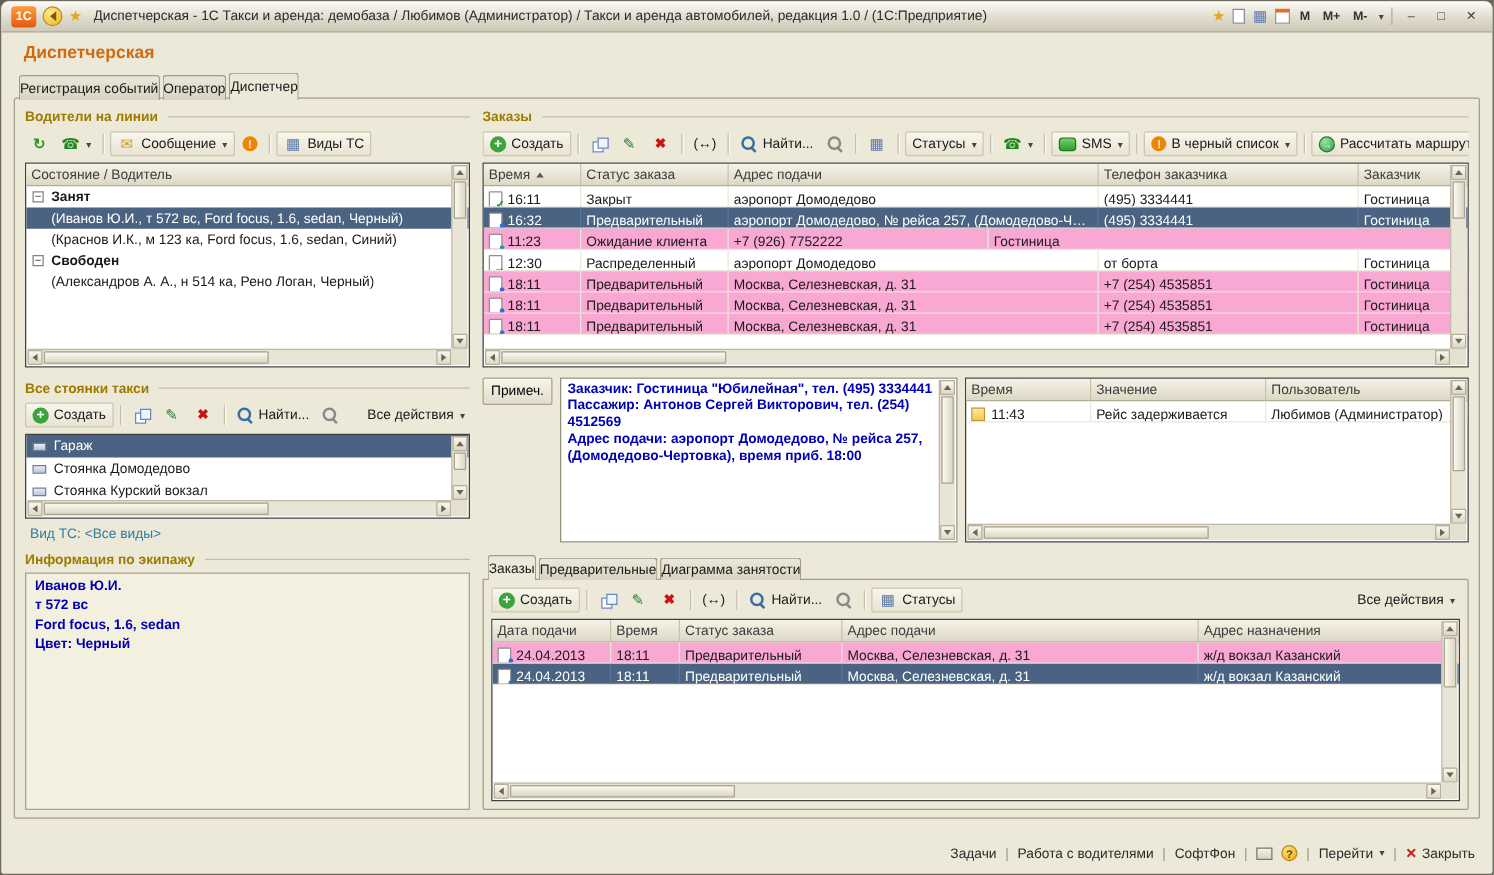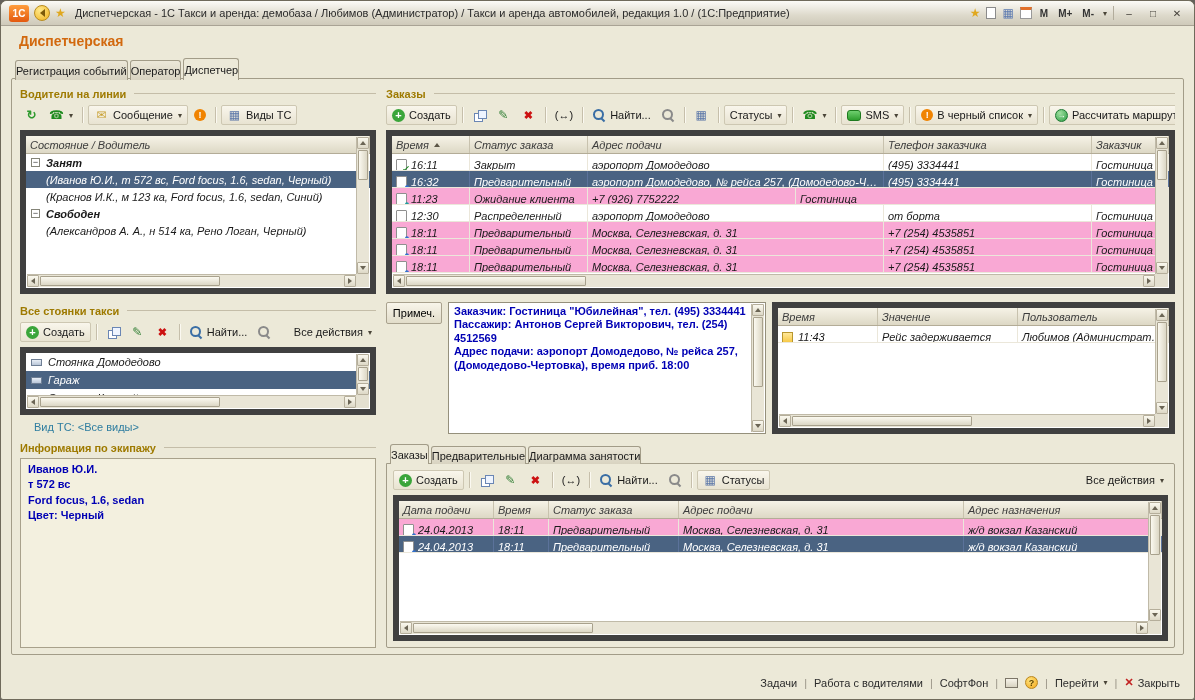--- a/index.html
+++ b/index.html
@@ -61,21 +61,21 @@
   .ic-find::after{content:"";position:absolute;left:9px;top:9px;width:5px;height:2px;background:#3a6ea5;transform:rotate(45deg);transform-origin:left center;}
   .ic-find.gray::before{border-color:#8a8a8a;}
   .ic-find.gray::after{background:#8a8a8a;}
   .ic-sms{width:14px;height:11px;background:linear-gradient(#6fd06f,#2e9e2e);border:1px solid #1e7a1e;border-radius:3px;flex:none;}
   .ic-route{width:13px;height:13px;border-radius:50%;background:radial-gradient(circle at 35% 30%,#9fe0a0,#2e9e44);border:1px solid #1d7a33;color:#fff;font-size:8px;display:inline-flex;align-items:center;justify-content:center;flex:none;}
   .ic-help{width:13px;height:13px;border-radius:50%;background:radial-gradient(circle at 35% 30%,#ffe27a,#f2a71b);border:1px solid #b9861c;color:#5d4503;font-weight:bold;font-size:9px;display:inline-flex;align-items:center;justify-content:center;flex:none;}
   .ic-soft{display:inline-block;width:13px;height:10px;border:1px solid #7c7668;background:linear-gradient(#f6f3e9,#d8d3c1);flex:none;}
   .red{color:#c22222;font-weight:bold;}
 
   
-  .tbl{position:relative;background:#fff;border:6px solid #404040;overflow:hidden;flex:none;font-style:italic;}
+  .tbl{position:relative;background:#fff;border:1px solid #404040;overflow:hidden;flex:none;}
   .thead{display:flex;height:18px;background:linear-gradient(#f6f3e7,#ddd8c5);border-bottom:1px solid #b3ac97;color:#3c3c3c;}
   .th{display:flex;align-items:center;padding:0 4px;border-right:1px solid #c8c2ae;white-space:nowrap;overflow:hidden;}
   .sort-up{width:0;height:0;border-left:3px solid transparent;border-right:3px solid transparent;border-bottom:4px solid #5b5546;display:inline-block;margin-left:5px;}
   .trow{display:flex;height:17px;border-bottom:1px solid #ebe7da;}
   .td{padding:3px 4px;line-height:16px;border-right:1px solid #ebe7da;white-space:nowrap;overflow:hidden;text-overflow:ellipsis;flex:none;}
   .trow.tint{background:#f9a8d4;}
   .trow.sel{background:#4a6382;}
   .trow.sel .td{color:#fff;border-right-color:#5b729a;}
   .c-otime{width:78px;}.c-ostatus{width:118px;}.c-oaddr{width:296px;}.c-ophone{width:208px;}.c-ocust{flex:1;min-width:0;}
   .c-etime{width:100px;}.c-eval{width:140px;}.c-euser{flex:1;min-width:0;}
@@ -117,21 +117,21 @@
   .sb-fill{flex:1;}
   .sbc{position:absolute;right:1px;bottom:1px;width:13px;height:13px;background:#e4e0d0;}
 
   
   .midrow{display:flex;align-items:flex-start;gap:6px;height:132px;margin:8px 0 10px;flex:none;}
   .notebtn{width:56px;height:22px;border:1px solid #a9a28e;background:linear-gradient(#f8f5ea,#e2ddca);border-radius:2px;font-size:11px;font-family:inherit;flex:none;}
   .notebox{position:relative;width:318px;height:132px;background:#fff;border:1px solid #95907c;flex:none;overflow:hidden;}
   .notetext{padding:2px 16px 2px 5px;color:#0000b4;font-weight:bold;line-height:1.22;white-space:pre-line;}
   .events-tbl{flex:1;height:132px;min-width:0;}
   .crewbox{flex:1;border:1px solid #a8a18b;background:#f3f0df;color:#0000b4;font-weight:bold;padding:3px 7px;line-height:1.4;margin-top:2px;}
-  .link{color:#2e7da0;height:20px;display:flex;align-items:center;flex:none;margin:2px 14px;}
+  .link{color:#2e7da0;height:20px;display:flex;align-items:center;flex:none;margin:2px 4px;}
   .sub-tabs{position:relative;z-index:2;margin-bottom:-1px;padding-left:4px;flex:none;}
   .sub-tabs .tab{height:18px;margin-top:2px;font-size:11px;}
   .sub-tabs .tab.active{height:20px;margin-top:0;background:#ece9d8;}
   .subbox{border:1px solid #a29c88;border-radius:0 2px 2px 2px;padding:3px 6px 6px;display:flex;flex-direction:column;flex:1;background:#ece9d8;min-height:0;}
   .subbox .tbl{flex:1;}
 
   
   .statusbar{position:absolute;right:14px;bottom:10px;display:flex;align-items:center;gap:7px;color:#2c2c2c;}
   .sb-sep{color:#9a9487;}
   .sbar-item{display:inline-flex;align-items:center;gap:4px;cursor:default;}
@@ -281,27 +281,27 @@
         <span class="tbtn flat">
             <span class="ic ic-find gray"></span>
           </span>
         <span class="tbtn flat push">
             <span>Все действия</span>
             <span class="caret">▾</span>
           </span>
       </div>
 
       <div class="tbl" style="height:68px;">
+        <div class="srow sel">
+            <span class="standic"></span>
+            <span>Гараж</span>
+          </div>
         <div class="srow">
             <span class="standic"></span>
             <span>Стоянка Домодедово</span>
-          </div>
-        <div class="srow sel">
-            <span class="standic"></span>
-            <span>Гараж</span>
           </div>
         <div class="srow">
             <span class="standic"></span>
             <span>Стоянка Курский вокзал</span>
           </div>
         <div class="sbv">
           <span class="sb-btn">
               <span class="tri-up"></span>
             </span>
           <span class="sbv-thumb" style="height:14px;"></span>

